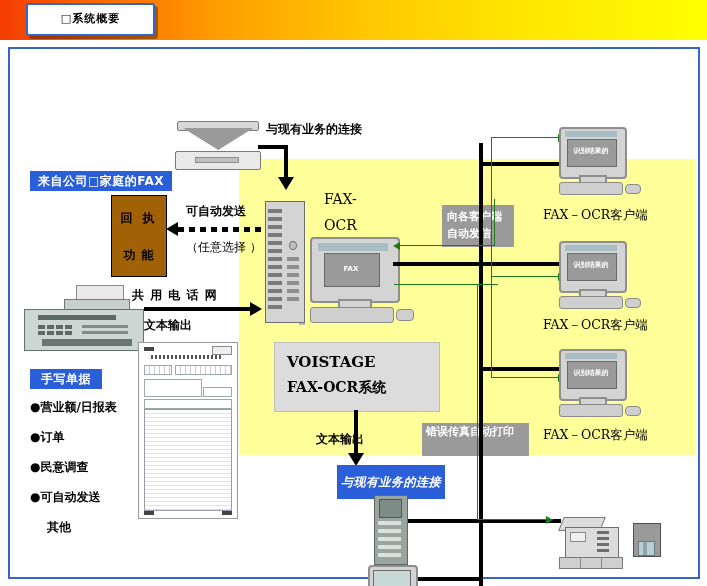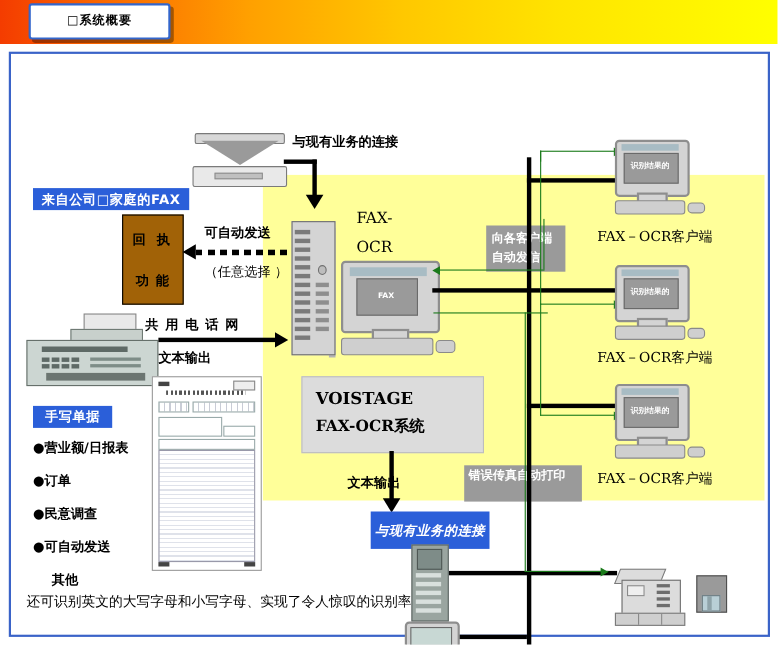--- a/index.html
+++ b/index.html
@@ -420,16 +420,15 @@
   </div>
 
   <div class="dev" id="floppy">
     <div class="b"></div>
       <div class="sh">
         <i></i>
       </div>
   </div>
 
   <div id="desc">
-    <div>还可识别英文的大写字母和小写字母、实现了令人惊叹的识别率</div>
   </div>
 
 </div>
 
 </body></html>

